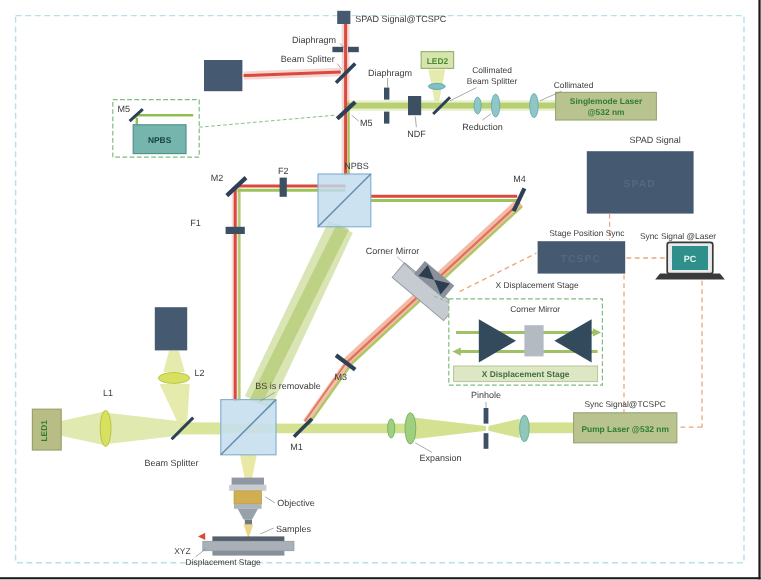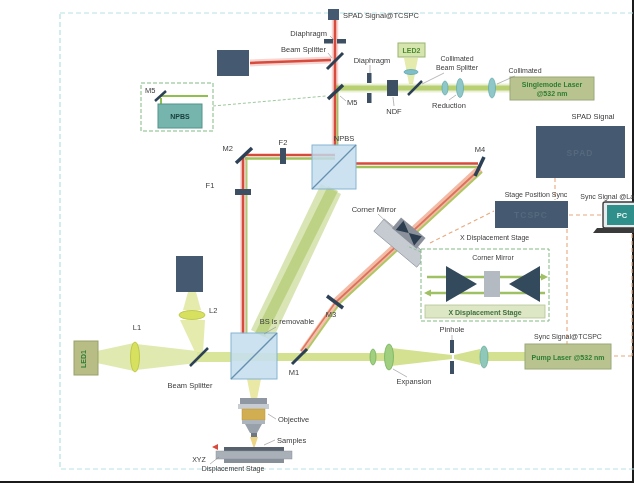--- a/index.html
+++ b/index.html
@@ -1,17 +1,17 @@
 <!DOCTYPE html>
 <html><head>
 <meta charset="utf-8">
 <style>
   html,body{margin:0;padding:0;background:#ffffff;}
   .canvas{position:relative;width:634px;height:483px;background:#fff;
-          border-right:2px solid #1b1b1b;border-bottom:2px solid #1b1b1b;box-sizing:border-box;padding-left:47px;}
+          border-right:2px solid #1b1b1b;border-bottom:2px solid #1b1b1b;box-sizing:border-box;}
   svg{display:block;}
   text{font-family:"Liberation Sans","DejaVu Sans",sans-serif;font-size:7.5px;fill:#3b3b3b;}
   .sm{font-size:7px;}
   .green{fill:#2e7d35;font-weight:bold;font-size:7px;}
   .ledtxt{fill:#4a8a2f;font-weight:bold;font-size:7px;}
   .tealtxt{fill:#173f3a;font-weight:bold;font-size:7px;}
   .darkboxtxt{fill:#56687d;font-size:8.5px;font-weight:bold;letter-spacing:1px;}
   .pctxt{fill:#eaf6f2;font-size:7.5px;font-weight:bold;}
   .insetlbl{fill:#3f6f3f;font-weight:bold;font-size:7px;}
 </style>

